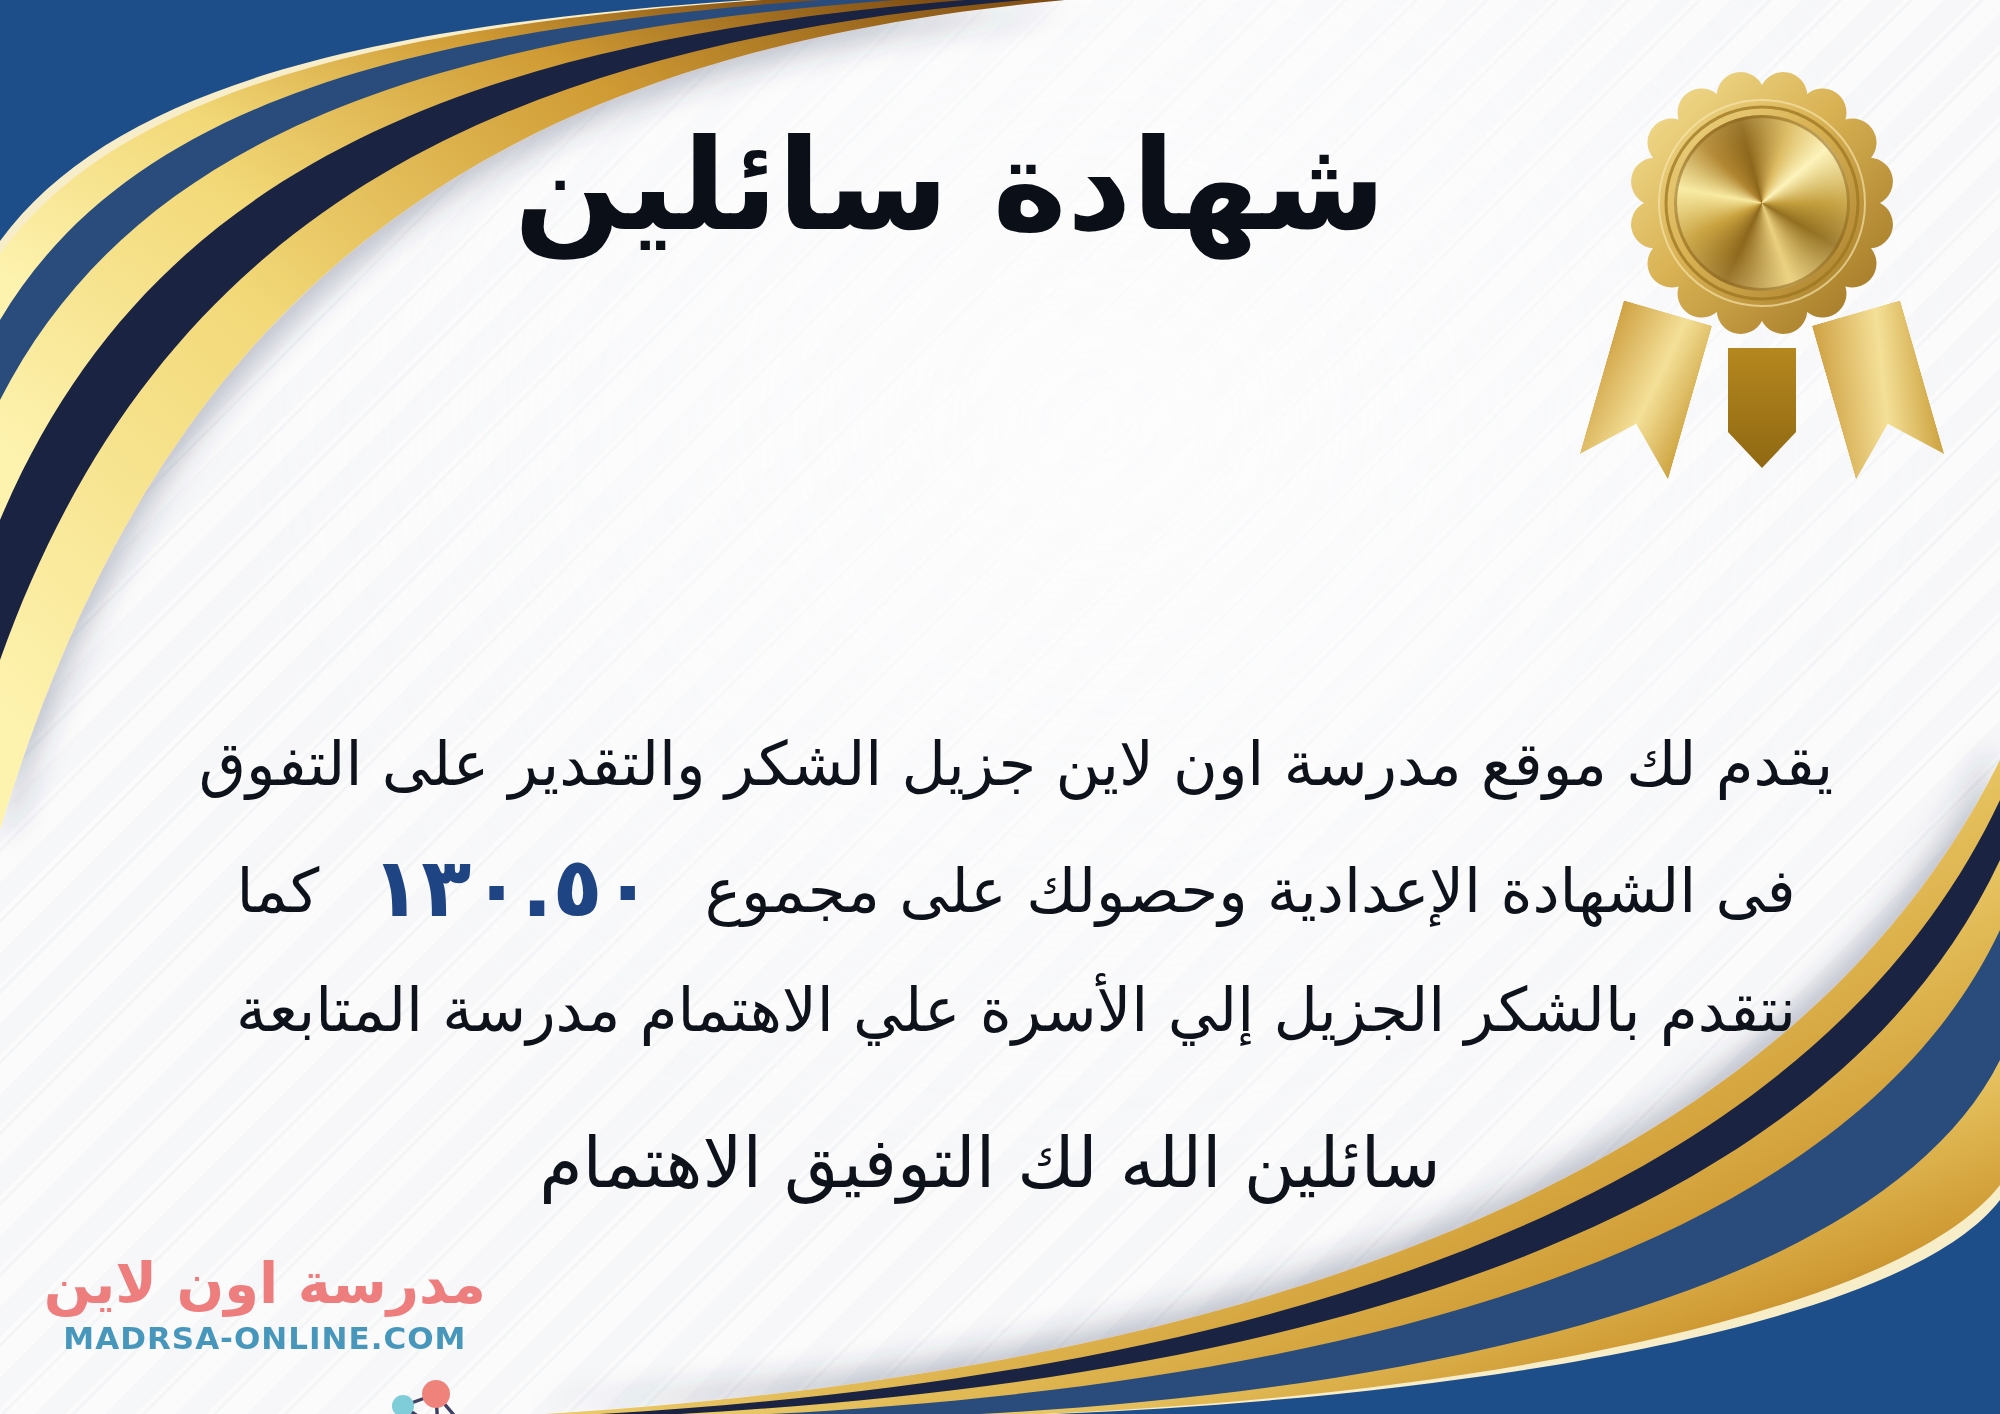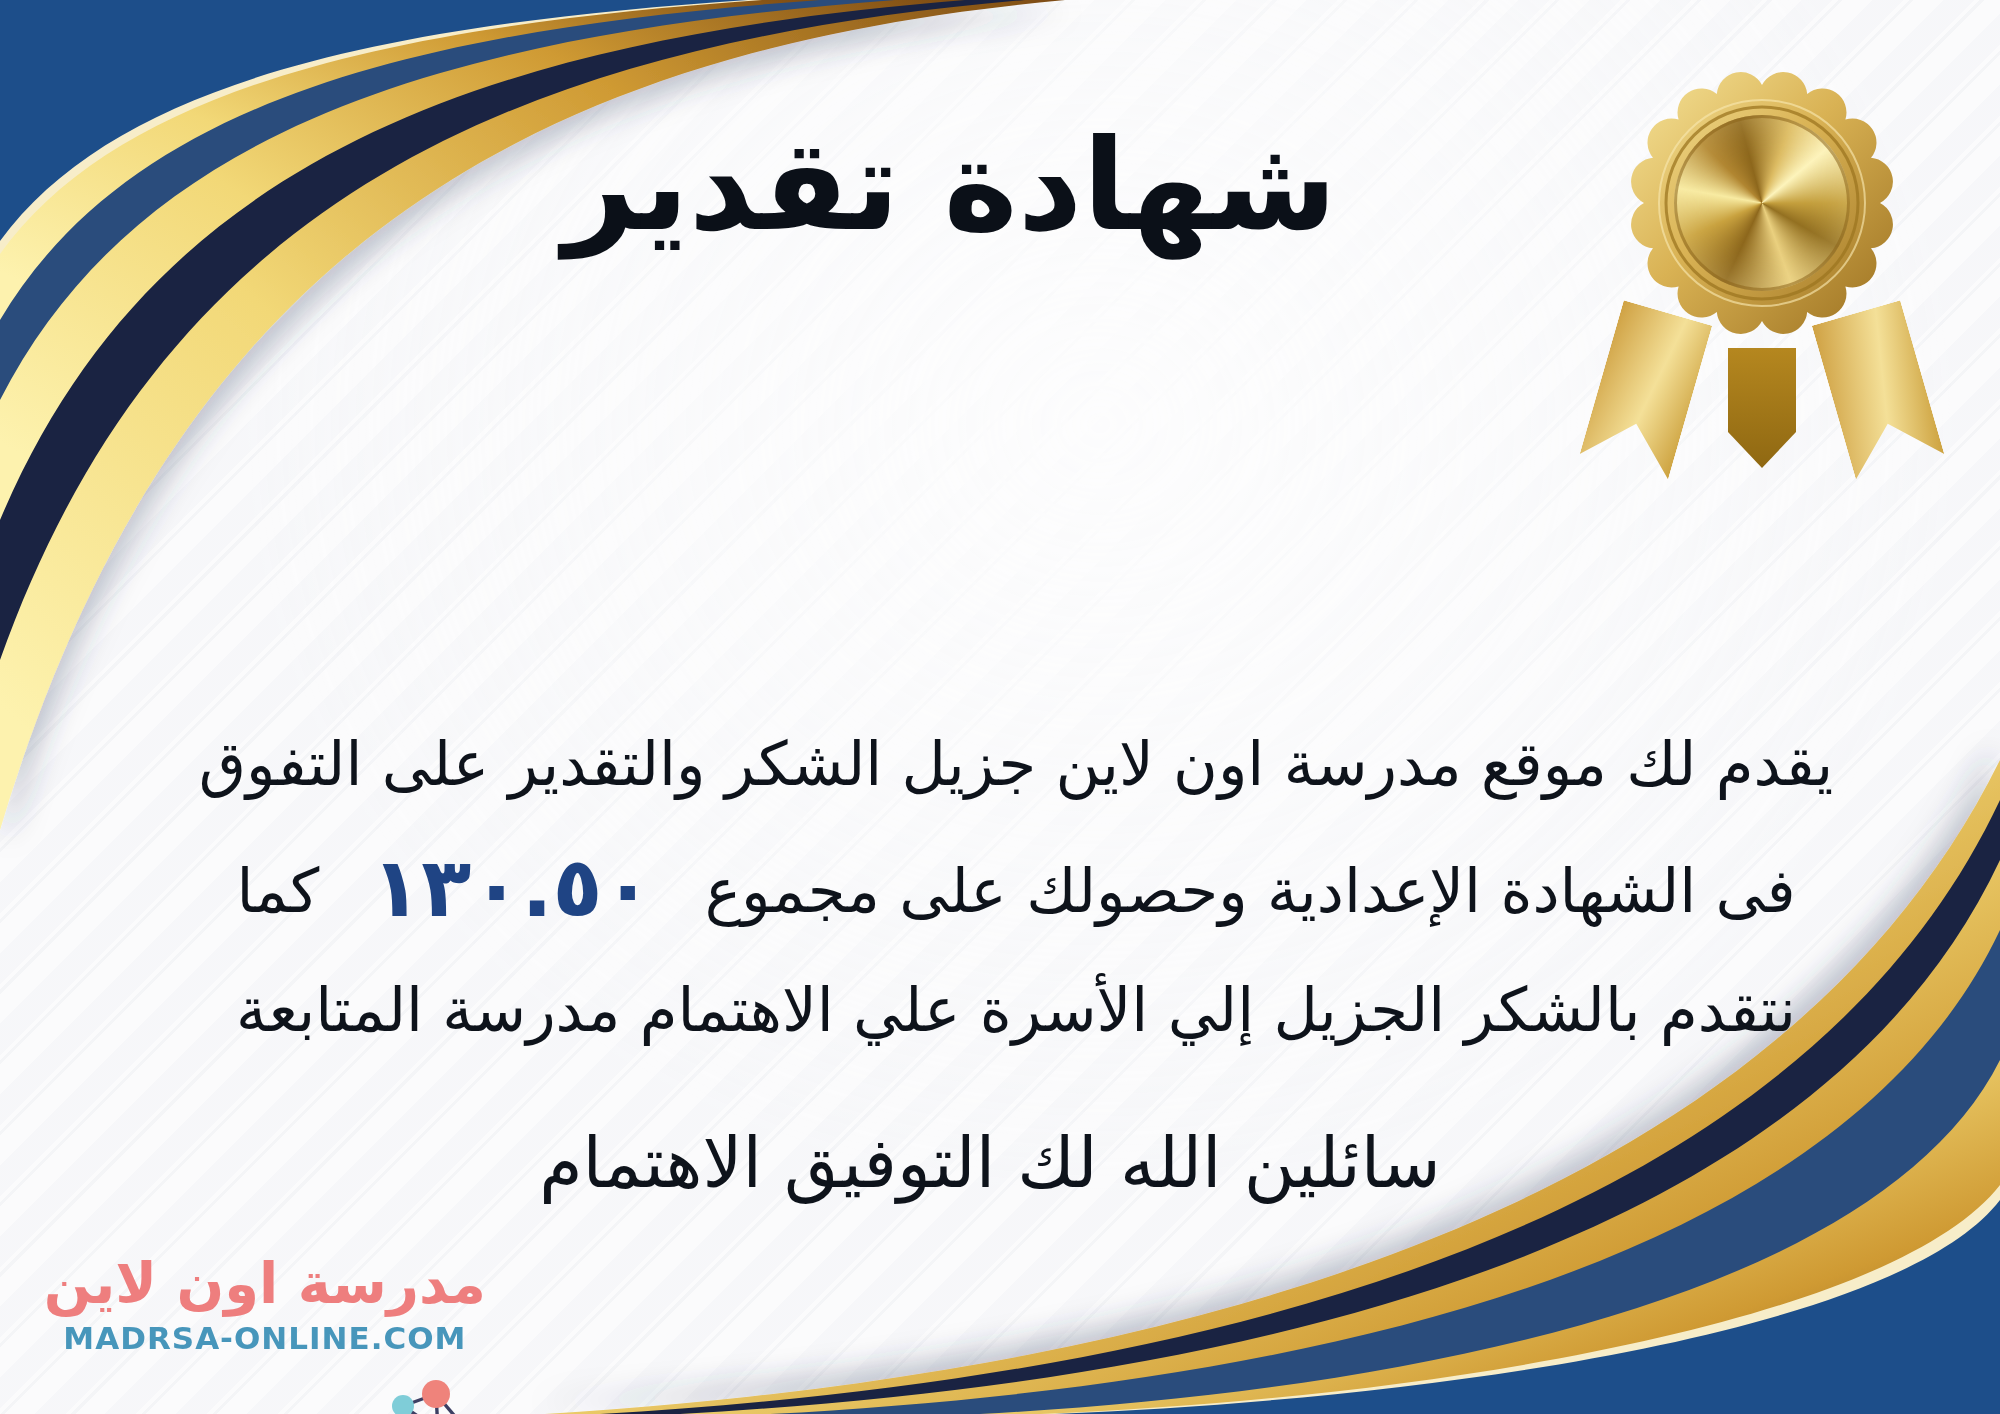--- a/index.html
+++ b/index.html
@@ -157,21 +157,21 @@
         A24,24 0 0 1 31,185.2 A24,24 0 0 1 22,140 A24,24 0 0 1 31,94.8
         A24,24 0 0 1 56.6,56.6 A24,24 0 0 1 94.8,31 A24,24 0 0 1 140,22
         A24,24 0 0 1 185.2,31 A24,24 0 0 1 223.4,56.6 A24,24 0 0 1 249,94.8
         A24,24 0 0 1 258,140 Z"></path>
       <circle cx="140" cy="140" r="103" fill="none" stroke="#f7e7ad" stroke-width="2" opacity="0.65"></circle>
       <circle cx="140" cy="140" r="96" fill="none" stroke="#9c7520" stroke-width="3" opacity="0.75"></circle>
     </svg>
     <div class="disc"></div>
   </div>
 
-  <h1 class="title">شهادة تقدير</h1>
+  <h1 class="title">شهادة سائلين</h1>
 
 
   <div class="body-text">
     <p>يقدم لك موقع مدرسة اون لاين جزيل الشكر  والتقدير على التفوق</p>
     <p><span>فى الشهادة الإعدادية وحصولك على مجموع</span><span class="score">١٣٠.٥٠</span><span>كما</span></p>
     <p>نتقدم  بالشكر الجزيل إلي الأسرة علي الاهتمام مدرسة المتابعة</p>
   </div>
 
   <div class="blessing">سائلين الله لك التوفيق  الاهتمام</div>
 

